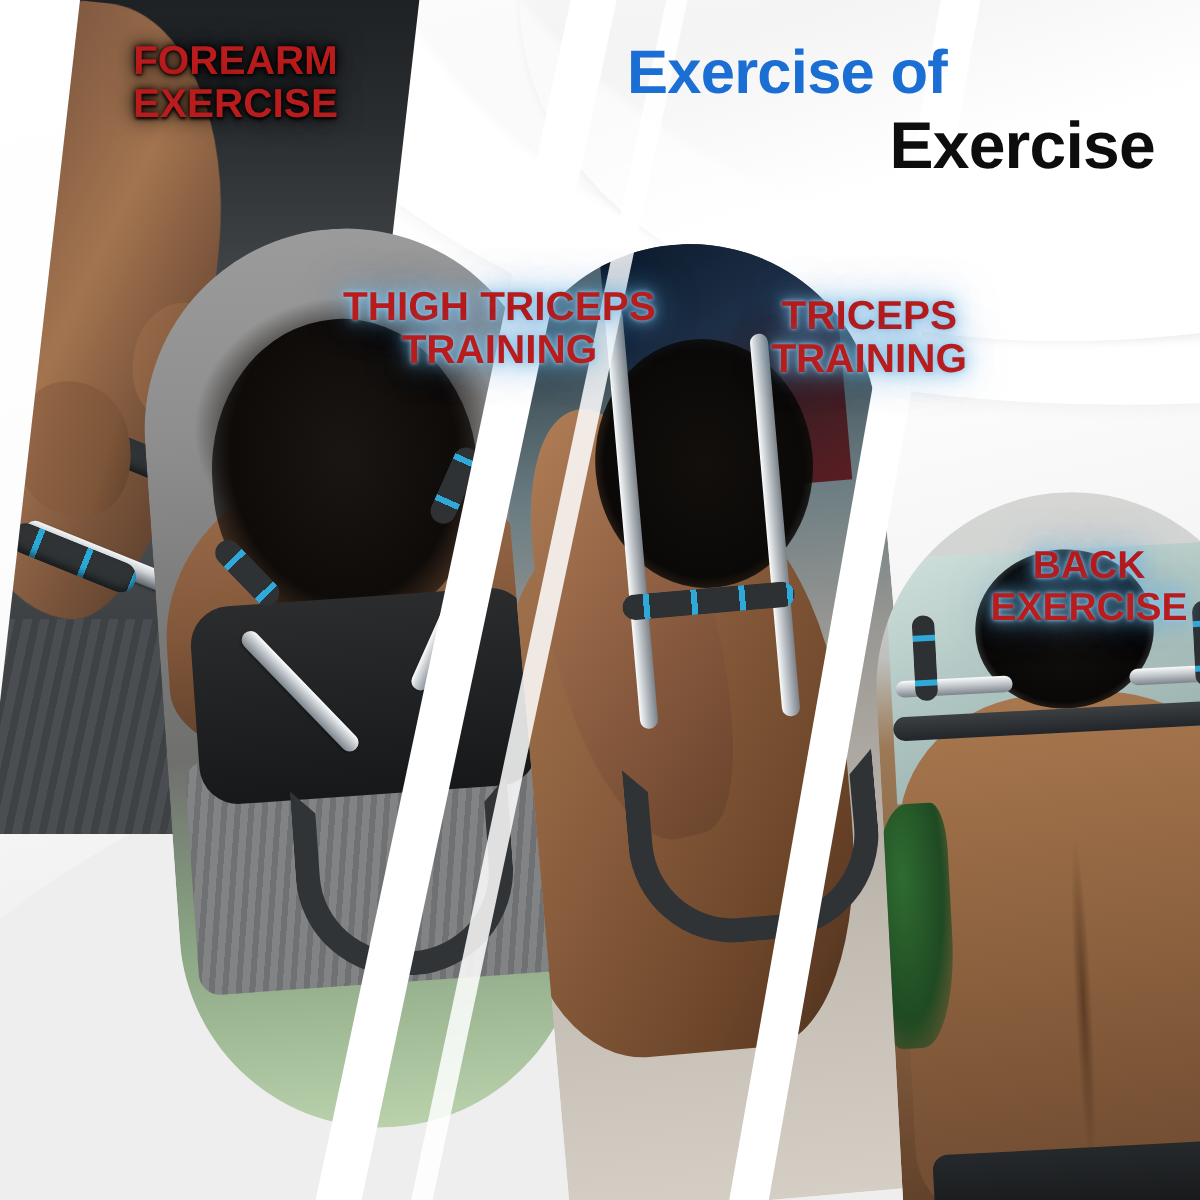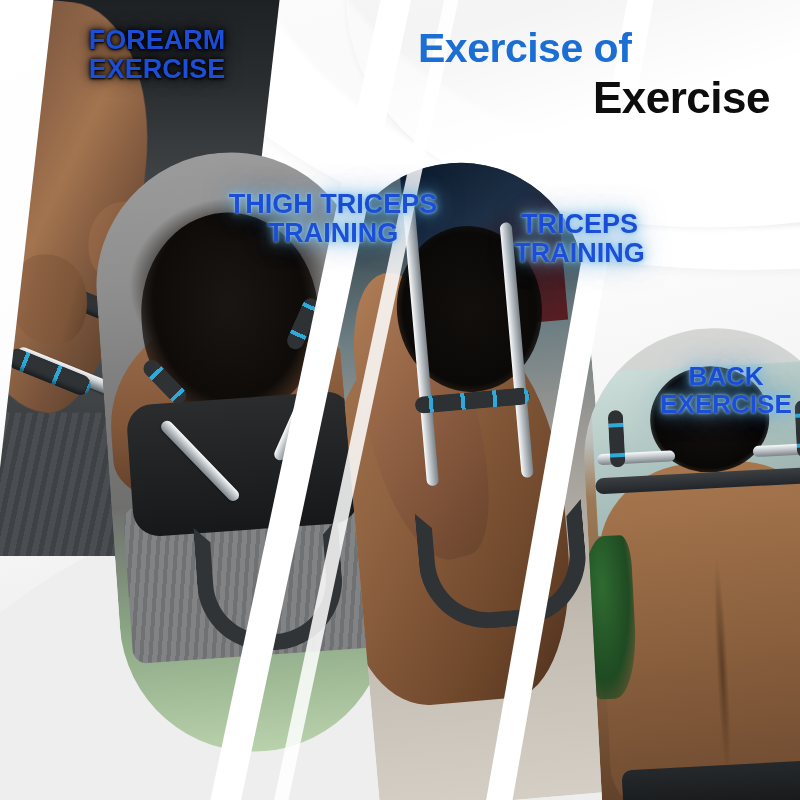--- a/index.html
+++ b/index.html
@@ -333,21 +333,21 @@
     color: #0d0d0d;
     text-align: right;
     padding-right: 14px;
     margin-top: 6px;
   }
 
   
   .caption {
     position: absolute;
     z-index: 45;
-    color: #1d4ed8;
+    color: #b91c1c;
     font-weight: 700;
     text-align: center;
     line-height: 1.08;
     white-space: pre-line;
     pointer-events: none;
   }
   .cap-dark {
     text-shadow:
       0 0 4px rgba(0,0,0,.95),
       0 0 10px rgba(0,0,0,.8),
@@ -357,21 +357,21 @@
   .cap-blue {
     text-shadow:
       0 0 3px rgba(150,205,240,.95),
       0 0 9px rgba(120,190,235,.85),
       0 0 18px rgba(100,175,225,.7),
       0 0 28px rgba(90,165,215,.5);
   }
 
   #cap1 { left: 62px;  top: 26px;  width: 190px; font-size: 27px; }
   #cap2 { left: 208px; top: 190px; width: 250px; font-size: 27px; }
-  #cap3 { left: 482px; top: 196px; width: 195px; font-size: 27px; margin-top: 14px; }
+  #cap3 { left: 482px; top: 196px; width: 195px; font-size: 27px; }
   #cap4 { left: 646px; top: 362px; width: 160px; font-size: 26px; }
 </style>
 </head>
 <body>
 
 <div id="stage">
 
   <div class="bg-base"></div>
   <div class="wave w1"></div>
   <div class="wave w2"></div>

